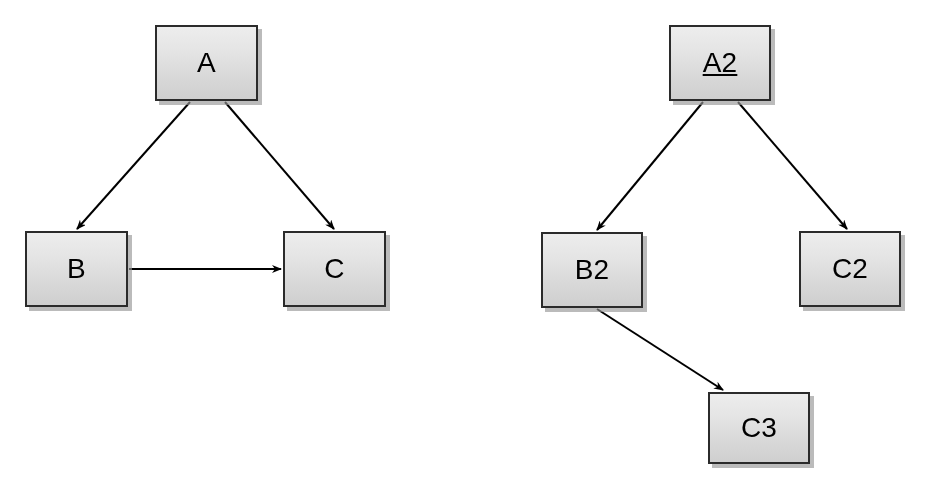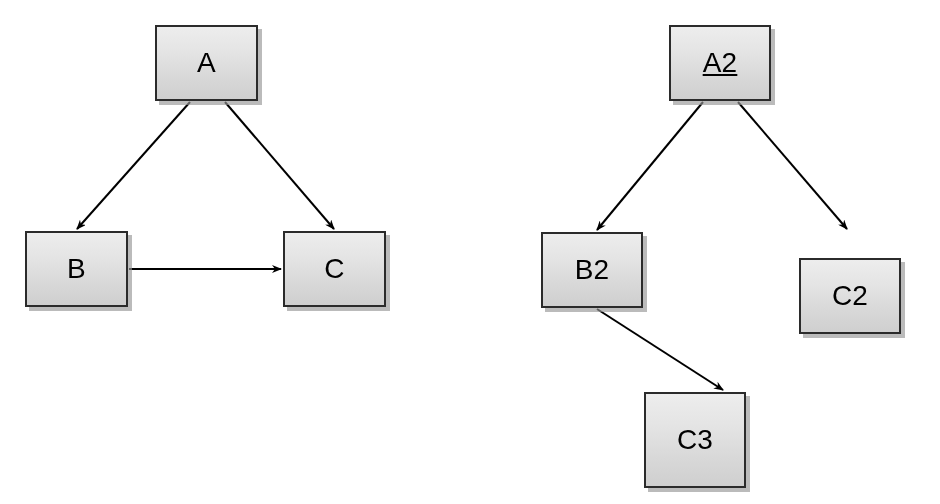--- a/index.html
+++ b/index.html
@@ -75,20 +75,20 @@
   <div class="node" style="left: 283px; top: 231px; width: 103px; height: 76px;">
     <span class="node-label">C</span>
   </div>
 
   <div class="node" style="left: 669px; top: 25px; width: 102px; height: 76px; text-decoration: underline;">
     <span class="node-label">A2</span>
   </div>
   <div class="node" style="left: 541px; top: 232px; width: 102px; height: 76px; text-align: right;">
     <span class="node-label">B2</span>
   </div>
-  <div class="node" style="left: 799px; top: 231px; width: 102px; height: 76px; margin-top: 27px;">
+  <div class="node" style="left: 799px; top: 231px; width: 102px; height: 76px;">
     <span class="node-label">C2</span>
   </div>
-  <div class="node" style="left: 644px; top: 392px; width: 102px; height: 96px;">
+  <div class="node" style="left: 708px; top: 392px; width: 102px; height: 72px;">
     <span class="node-label">C3</span>
   </div>
 
 </div>
 
 </body></html>

